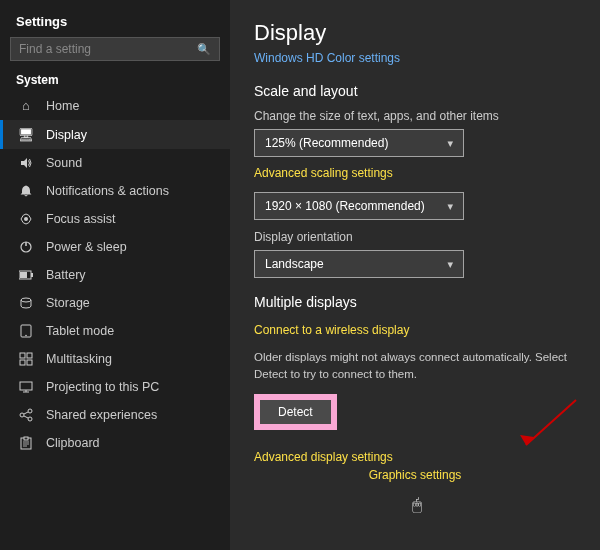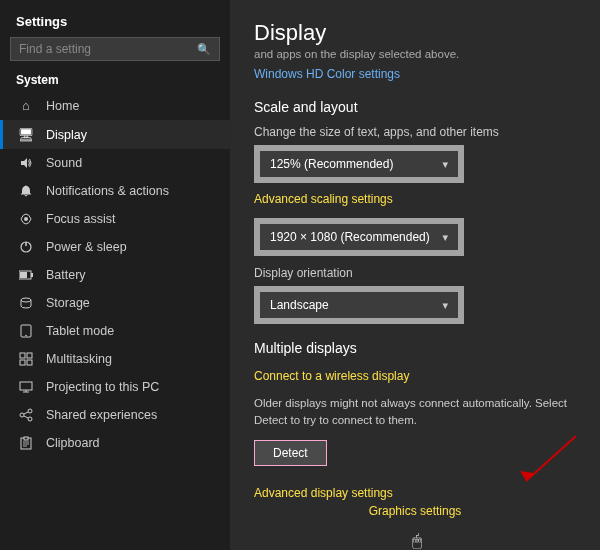--- a/index.html
+++ b/index.html
@@ -136,21 +136,21 @@
       color: #ccc;
       font-size: 12px;
       margin-bottom: 6px;
     }
 
     .dropdown {
       display: flex;
       align-items: center;
       justify-content: space-between;
       background: #3c3c3c;
-      border: 6px solid #a3a3a3;
+      border: 1px solid #a3a3a3;
       color: #fff;
       font-size: 12px;
       padding: 6px 10px;
       cursor: pointer;
       margin-bottom: 6px;
       width: 210px;
     }
 
     .dropdown-chevron {
       font-size: 11px;
@@ -172,21 +172,21 @@
     .description-text {
       color: #ccc;
       font-size: 11.5px;
       margin-bottom: 10px;
       line-height: 1.5;
       max-width: 340px;
     }
 
     .detect-button {
       background: #4a4a4a;
-      border: 1px solid #f9a8d4;
+      border: 6px solid #f9a8d4;
       color: #fff;
       font-size: 12px;
       padding: 5px 18px;
       cursor: pointer;
       margin-bottom: 14px;
     }
 
     .bottom-links {
       margin-top: 6px;
       position: relative;
@@ -346,21 +346,20 @@
         <line x1="3" y1="8" x2="9" y2="8" stroke="#ccc" stroke-width="0.8"></line>
         <line x1="3" y1="10" x2="7" y2="10" stroke="#ccc" stroke-width="0.8"></line>
       </svg>
     </span>
     <span>Clipboard</span>
   </div>
 </div>
 
 <div class="main-content">
   <h1 class="page-title">Display</h1>
-  <p class="subtitle">and apps on the display selected above.</p>
   <a class="link-text">Windows HD Color settings</a>
 
   <h2 class="section-title">Scale and layout</h2>
 
   <p class="setting-label">Change the size of text, apps, and other items</p>
 
   <div class="dropdown">
     <span>125% (Recommended)</span>
     <span class="dropdown-chevron">▾</span>
   </div>

